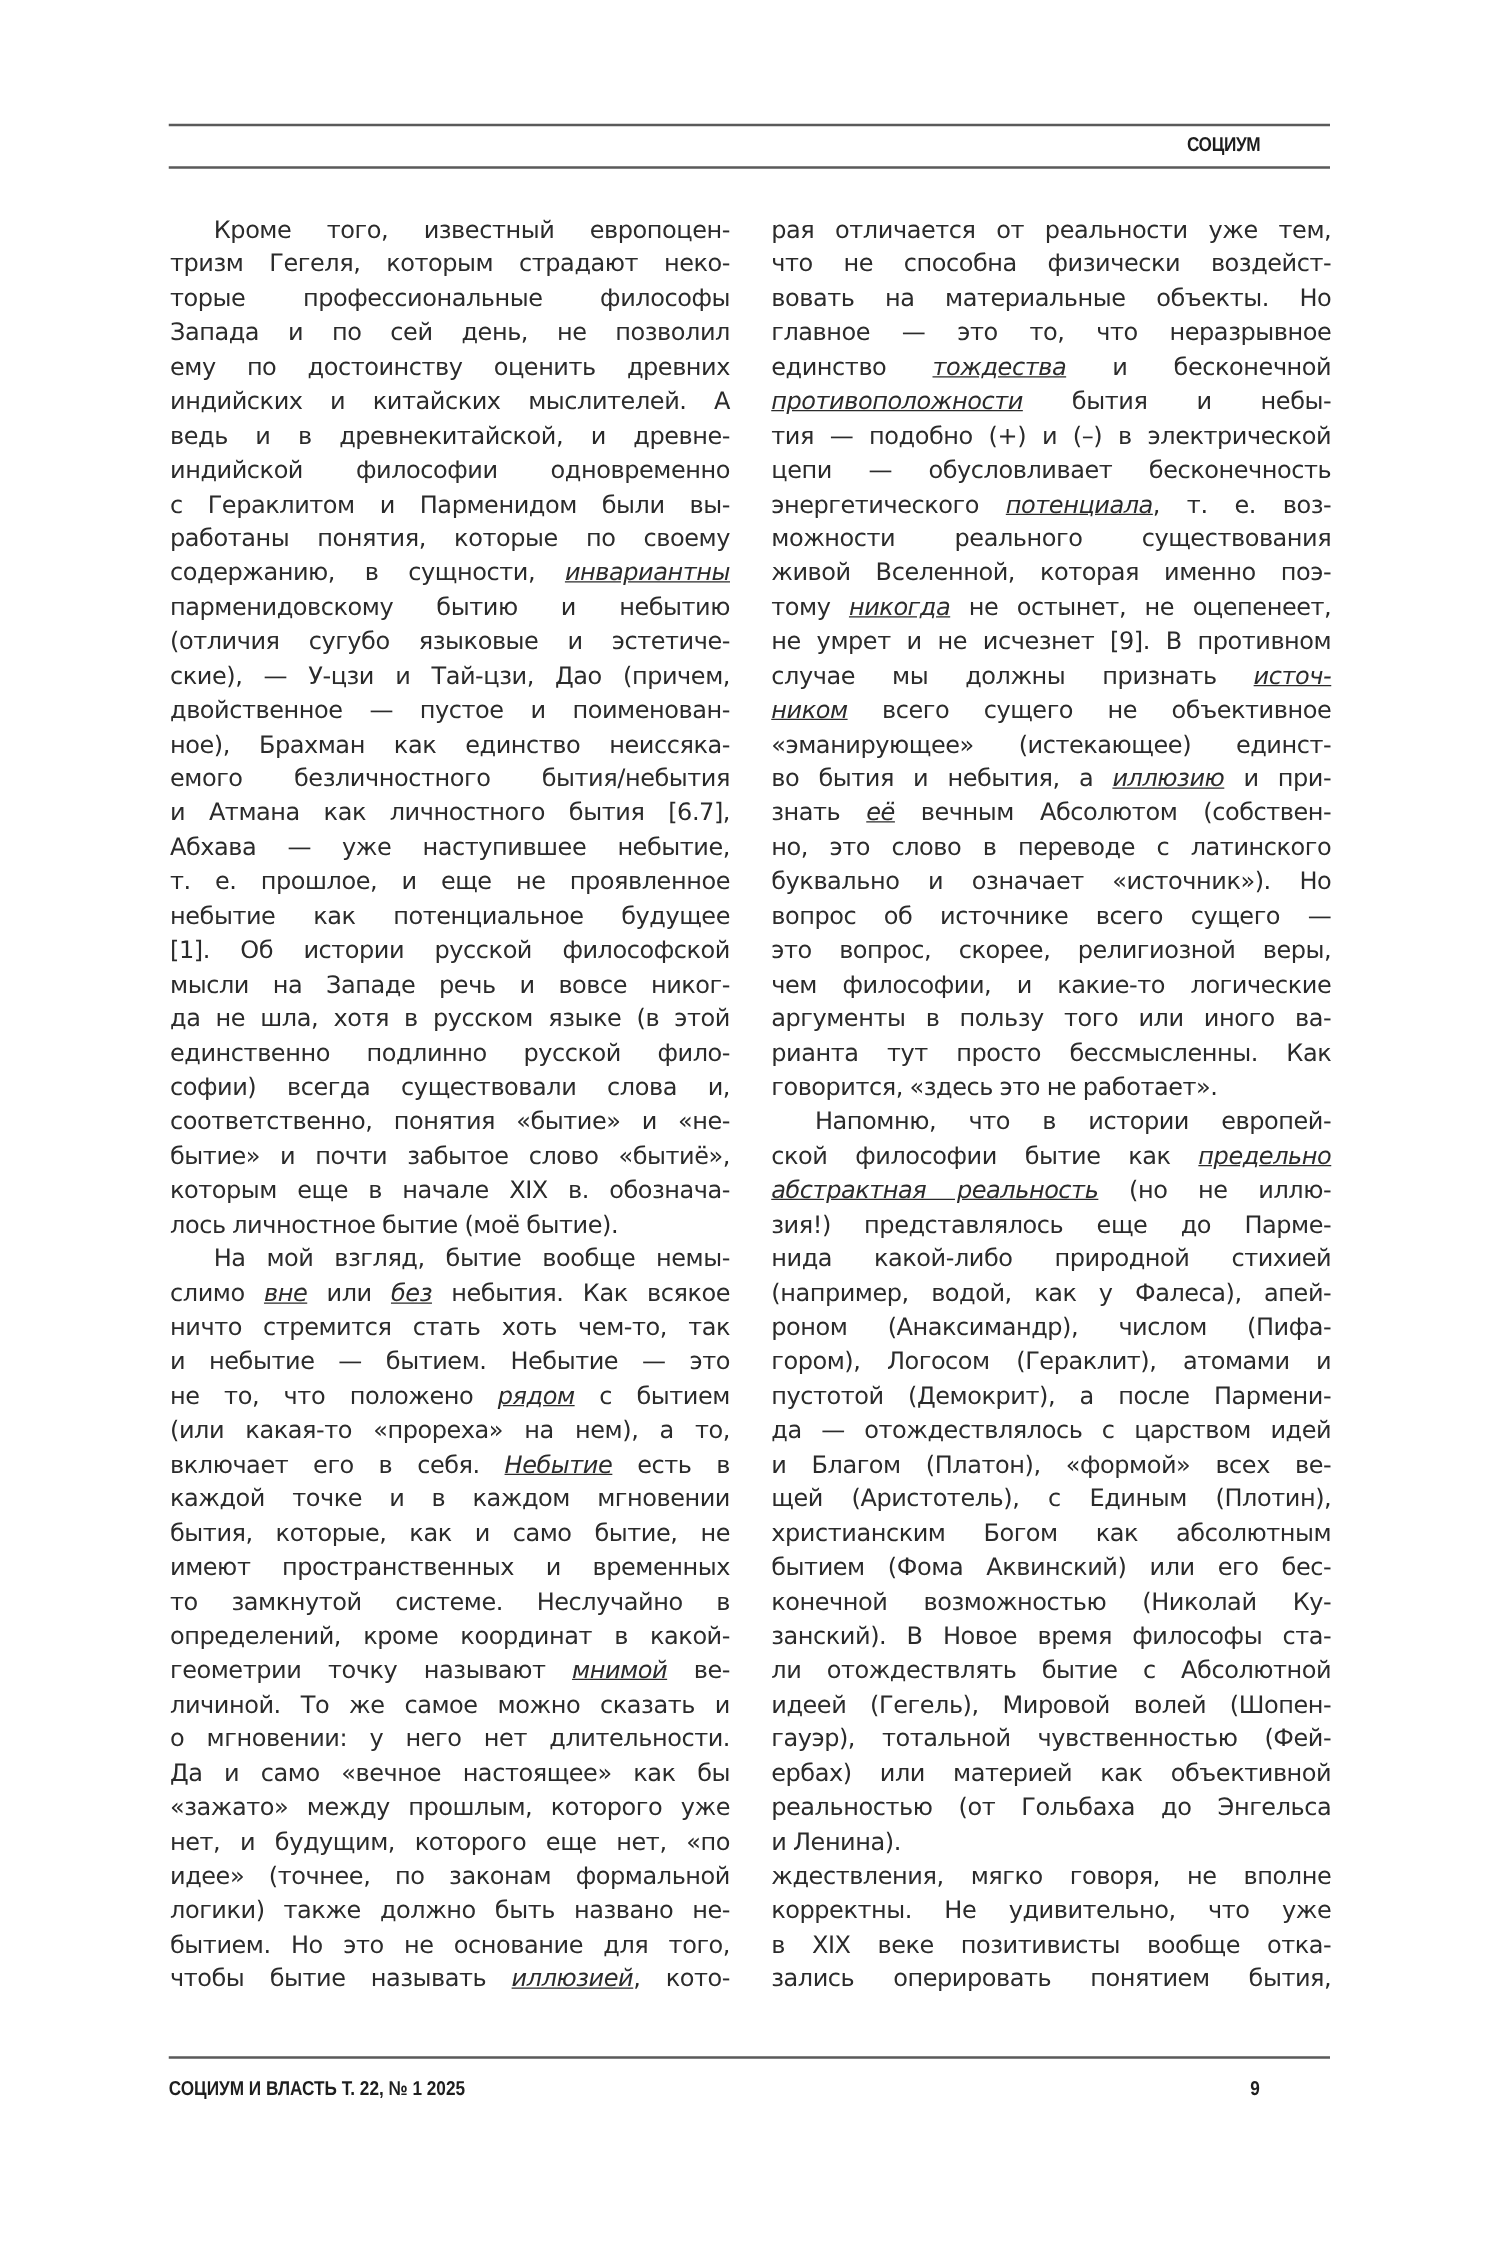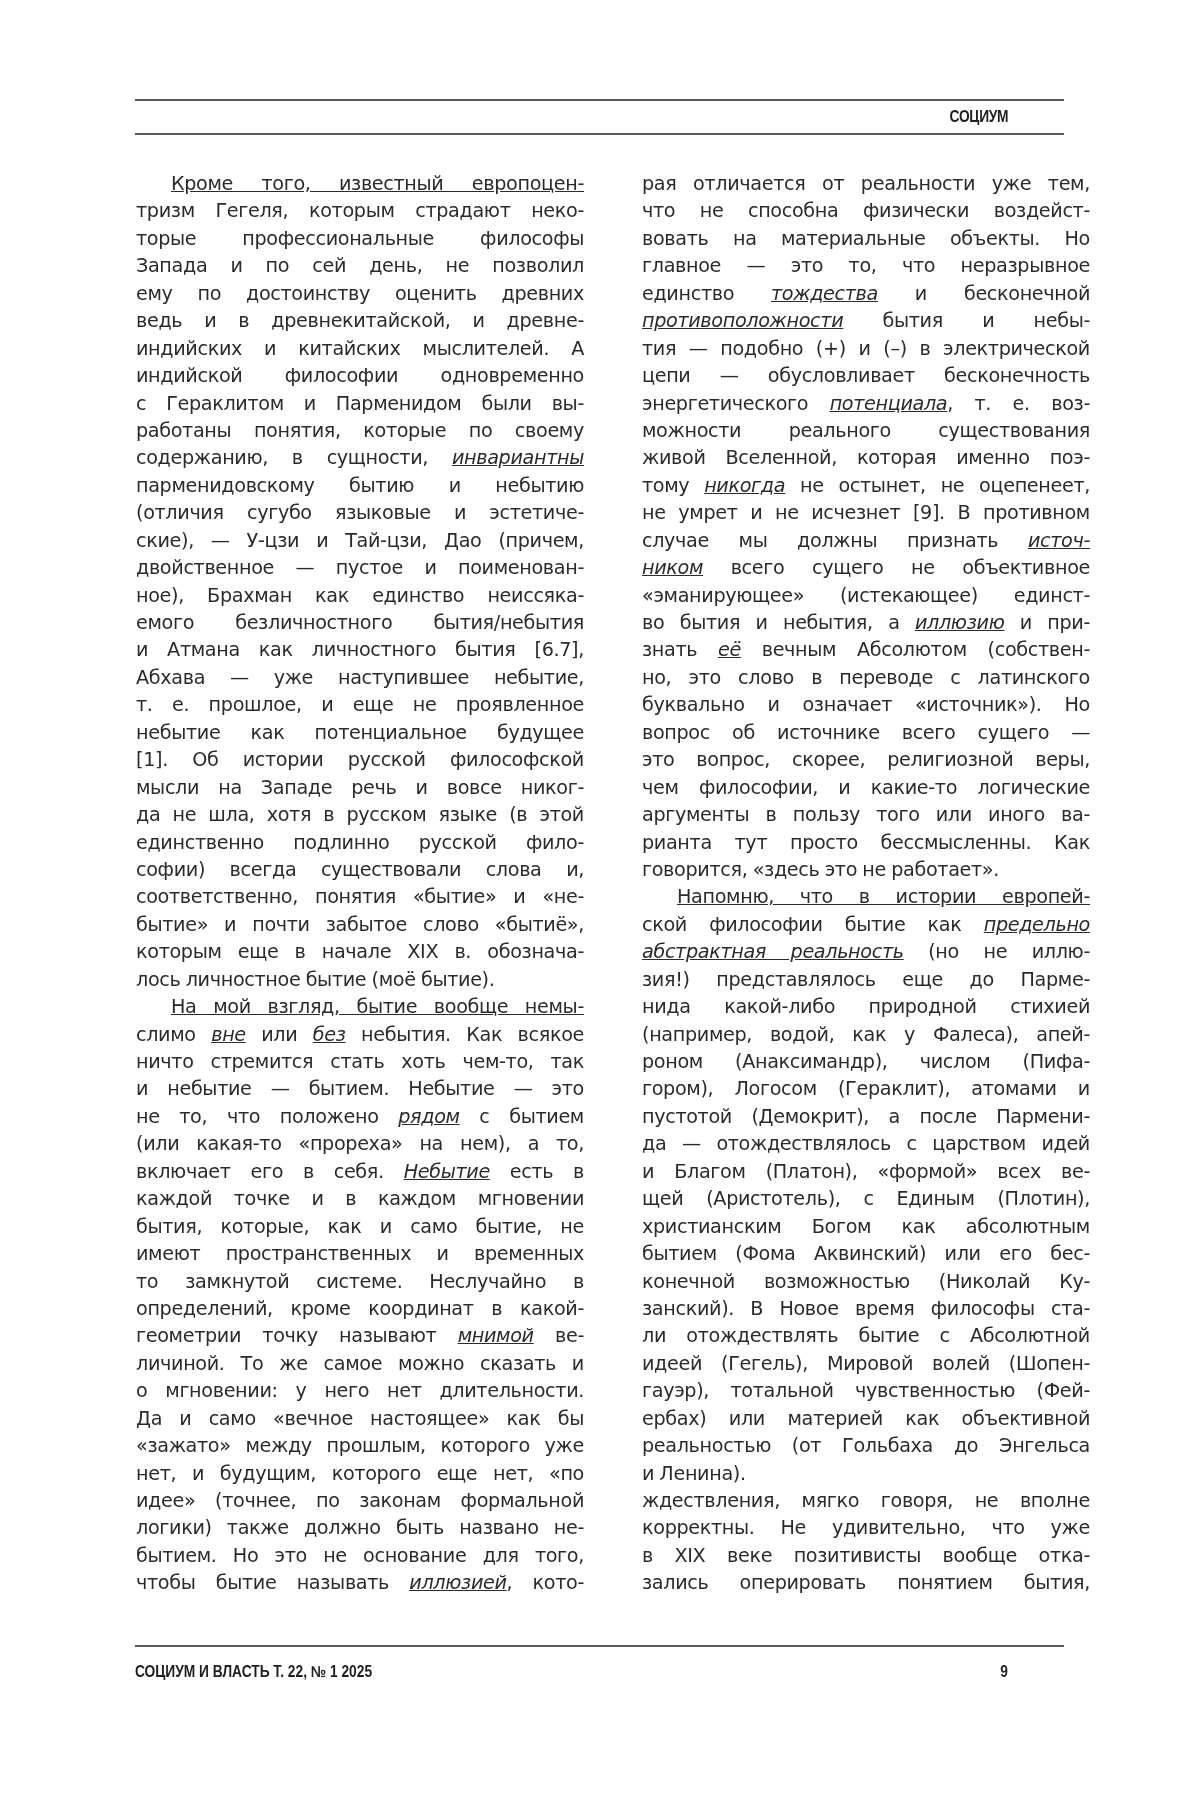--- a/index.html
+++ b/index.html
@@ -22,47 +22,47 @@
     transform: scaleX(0.86); transform-origin: left center; white-space: nowrap;
   }
   .footer-right {
     position: absolute; right: 136px; top: 1663px;
     font-family: "Liberation Sans", sans-serif; font-weight: bold;
     font-size: 16px; color: #1e1e1e;
     transform: scaleX(0.86); transform-origin: right center;
   }
   .col { position: absolute; top: 170px; width: 448px; }
   .col.left { left: 136px; }
-  .col.right { left: 642px; }
+  .col.right { left: 617px; }
   .ln {
     display: block; height: 27.45px; line-height: 27.45px;
     font-family: "DejaVu Sans", sans-serif; font-size: 19.2px; color: #2b2b2b;
     white-space: nowrap; text-align: justify; text-align-last: justify;
     letter-spacing: -0.35px; word-spacing: -0.5px;
   }
   .ln.last { text-align-last: left; }
-  .ln.indent { padding-left: 35px; text-decoration: underline; }
+  .ln.indent { padding-left: 35px; }
   .ln i { font-style: italic; text-decoration: underline; }
 </style>
 </head>
 <body>
 
 <div class="page">
   <div class="rule top1"></div>
   <div class="running-head">СОЦИУМ</div>
   <div class="rule top2"></div>
 
   <div class="col left">
       <span class="ln indent">Кроме того, известный европоцен-</span>
       <span class="ln">тризм Гегеля, которым страдают неко-</span>
       <span class="ln">торые профессиональные философы</span>
       <span class="ln">Запада и по сей день, не позволил</span>
       <span class="ln">ему по достоинству оценить древних</span>
+      <span class="ln">индийских и китайских мыслителей. А</span>
       <span class="ln">ведь и в древнекитайской, и древне-</span>
-      <span class="ln">индийских и китайских мыслителей. А</span>
       <span class="ln">индийской философии одновременно</span>
       <span class="ln">с Гераклитом и Парменидом были вы-</span>
       <span class="ln">работаны понятия, которые по своему</span>
       <span class="ln">содержанию, в сущности, <i>инвариантны</i></span>
       <span class="ln">парменидовскому бытию и небытию</span>
       <span class="ln">(отличия сугубо языковые и эстетиче-</span>
       <span class="ln">ские), — У-цзи и Тай-цзи, Дао (причем,</span>
       <span class="ln">двойственное — пустое и поименован-</span>
       <span class="ln">ное), Брахман как единство неиссяка-</span>
       <span class="ln">емого безличностного бытия/небытия</span>

